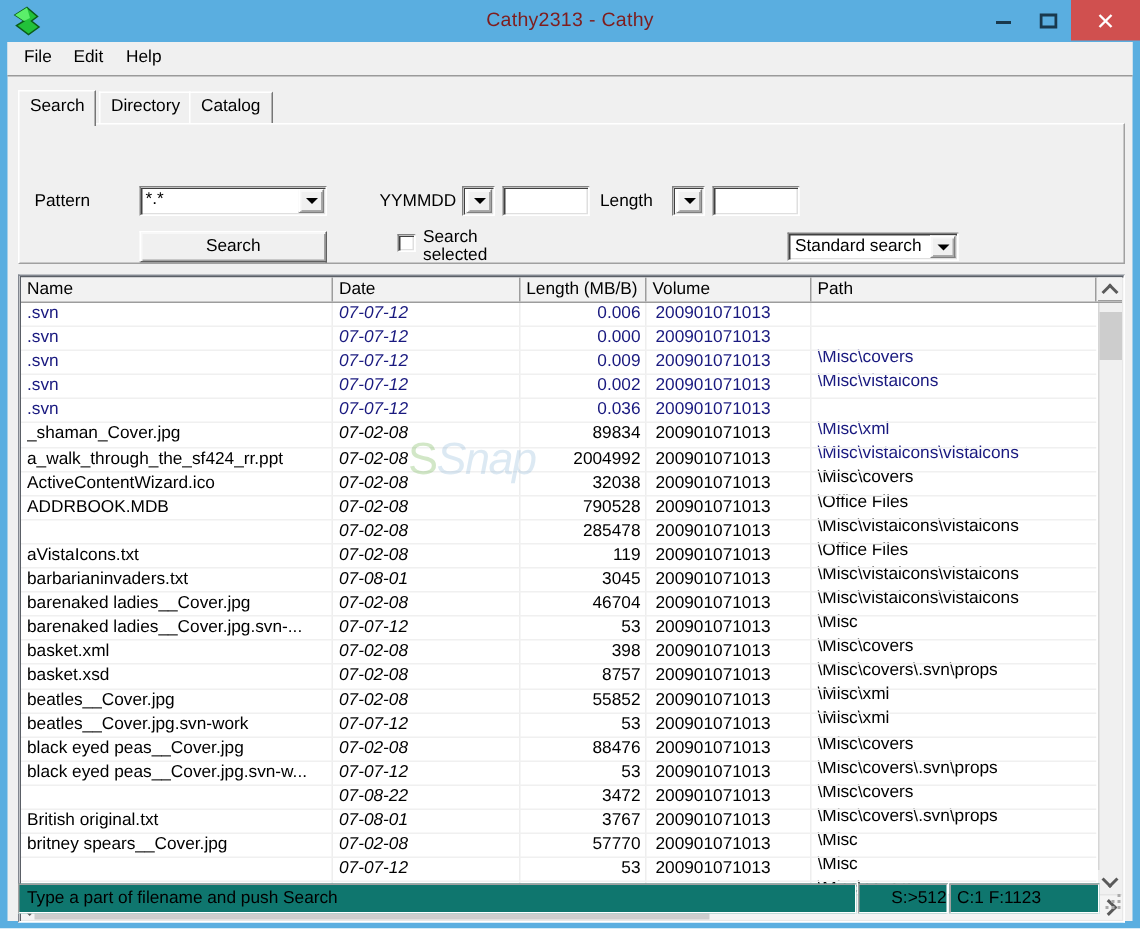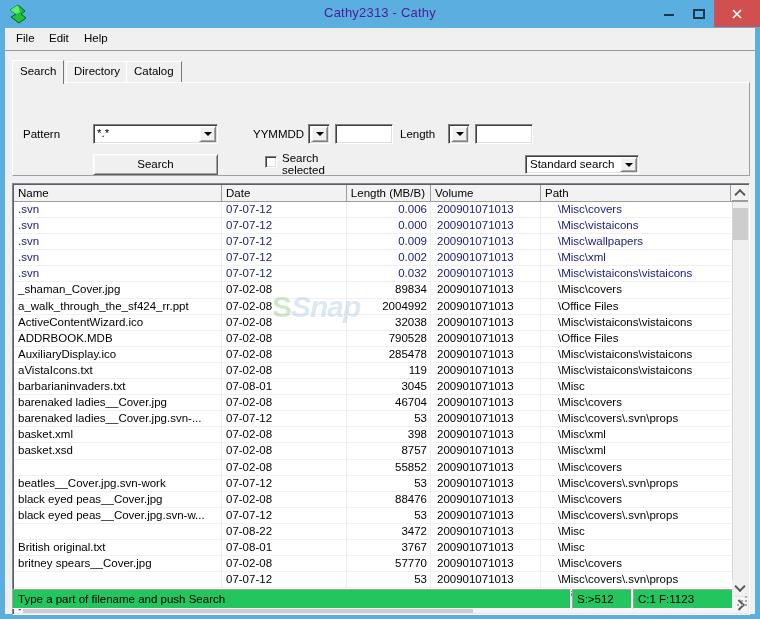--- a/index.html
+++ b/index.html
@@ -32,21 +32,21 @@
     position: absolute;
     left: 8px; top: 4px;
     width: 20px; height: 20px;
   }
   #title-text {
     position: absolute;
     left: 0; top: 5px;
     width: 760px;
     text-align: center;
     font-size: 13px;
-    color: #4c1d95;
+    color: #7f1d1d;
     letter-spacing: .2px;
   }
   .winbtn {
     position: absolute;
     top: 0;
     height: 27px;
     width: 30px;
     cursor: default;
   }
   .winbtn svg { position: absolute; left: 50%; top: 50%; transform: translate(-50%,-50%); }
@@ -290,24 +290,24 @@
   .cell {
     position: absolute;
     top: 1px;
     font-size: 11.5px;
     color: #000;
     overflow: hidden;
     white-space: nowrap;
   }
   .row.blue .cell { color: #19197f; }
   .c-name  { left: 4px;  width: 196px; }
-  .c-date  { left: 212px; width: 80px; }
+  .c-date  { left: 212px; width: 80px; font-style: italic; }
   .c-len   { left: 335px; width: 78px; text-align: right; }
   .c-vol   { left: 423px; width: 100px; }
-  .c-path  { left: 544px; width: 190px; }
+  .c-path  { left: 531px; width: 190px; margin-top: 29px; }
 
   .vline {
     position: absolute;
     top: 18px;
     width: 1px;
     height: 396px;
     background: #eeeeee;
   }
   #vl1 { left: 208px; }
   #vl2 { left: 333px; }
@@ -375,46 +375,46 @@
   
   #statusbar {
     position: absolute;
     left: 7px; bottom: 5px;
     width: 738px; height: 20px;
   }
   .status-panel {
     position: absolute;
     top: 0; height: 20px;
     box-sizing: border-box;
-    background: #22c55e;
+    background: #0f766e;
     border: 1px solid;
     border-color: #a0a0a0 #ffffff #ffffff #a0a0a0;
     font-size: 11.5px;
     color: #000;
     line-height: 18px;
   }
   #status-main { left: 0; width: 559px; padding-left: 5px; }
-  #status-s    { left: 560px; width: 60px; padding-left: 4px; }
+  #status-s    { left: 560px; width: 60px; padding-left: 4px; text-align: right; }
   #status-c    { left: 621px; width: 100px; padding-left: 4px; }
   #grip {
     position: absolute;
     right: 0; top: 0;
     width: 16px; height: 20px;
   }
 
   
   #watermark {
     position: absolute;
     left: 272px; top: 290px;
     width: 230px; height: 52px;
     pointer-events: none;
     opacity: .30;
     font-family: "Liberation Sans", sans-serif;
     font-style: italic;
-    font-weight: bold;
+    font-weight: normal;
     font-size: 30px;
     color: #8fb8d8;
     letter-spacing: -1px;
     z-index: 9;
   }
   #watermark .wm-g { color: #6cb24a; font-style: normal; }
 </style>
 </head>
 <body>
 
@@ -546,33 +546,32 @@
             <div class="cell c-date">07-07-12</div>
             <div class="cell c-len">0.000</div>
             <div class="cell c-vol">200901071013</div>
             <div class="cell c-path">\Misc\vistaicons</div>
           </div>
           <div class="row blue">
             <div class="cell c-name">.svn</div>
             <div class="cell c-date">07-07-12</div>
             <div class="cell c-len">0.009</div>
             <div class="cell c-vol">200901071013</div>
-            <div class="cell c-path">\Misc\wallpapers</div>
           </div>
           <div class="row blue">
             <div class="cell c-name">.svn</div>
             <div class="cell c-date">07-07-12</div>
             <div class="cell c-len">0.002</div>
             <div class="cell c-vol">200901071013</div>
             <div class="cell c-path">\Misc\xml</div>
           </div>
           <div class="row blue">
             <div class="cell c-name">.svn</div>
             <div class="cell c-date">07-07-12</div>
-            <div class="cell c-len">0.032</div>
+            <div class="cell c-len">0.036</div>
             <div class="cell c-vol">200901071013</div>
             <div class="cell c-path">\Misc\vistaicons\vistaicons</div>
           </div>
           <div class="row">
             <div class="cell c-name">_shaman_Cover.jpg</div>
             <div class="cell c-date">07-02-08</div>
             <div class="cell c-len">89834</div>
             <div class="cell c-vol">200901071013</div>
             <div class="cell c-path">\Misc\covers</div>
           </div>
@@ -591,21 +590,20 @@
             <div class="cell c-path">\Misc\vistaicons\vistaicons</div>
           </div>
           <div class="row">
             <div class="cell c-name">ADDRBOOK.MDB</div>
             <div class="cell c-date">07-02-08</div>
             <div class="cell c-len">790528</div>
             <div class="cell c-vol">200901071013</div>
             <div class="cell c-path">\Office Files</div>
           </div>
           <div class="row">
-            <div class="cell c-name">AuxiliaryDisplay.ico</div>
             <div class="cell c-date">07-02-08</div>
             <div class="cell c-len">285478</div>
             <div class="cell c-vol">200901071013</div>
             <div class="cell c-path">\Misc\vistaicons\vistaicons</div>
           </div>
           <div class="row">
             <div class="cell c-name">aVistaIcons.txt</div>
             <div class="cell c-date">07-02-08</div>
             <div class="cell c-len">119</div>
             <div class="cell c-vol">200901071013</div>
@@ -640,20 +638,21 @@
             <div class="cell c-path">\Misc\xml</div>
           </div>
           <div class="row">
             <div class="cell c-name">basket.xsd</div>
             <div class="cell c-date">07-02-08</div>
             <div class="cell c-len">8757</div>
             <div class="cell c-vol">200901071013</div>
             <div class="cell c-path">\Misc\xml</div>
           </div>
           <div class="row">
+            <div class="cell c-name">beatles__Cover.jpg</div>
             <div class="cell c-date">07-02-08</div>
             <div class="cell c-len">55852</div>
             <div class="cell c-vol">200901071013</div>
             <div class="cell c-path">\Misc\covers</div>
           </div>
           <div class="row">
             <div class="cell c-name">beatles__Cover.jpg.svn-work</div>
             <div class="cell c-date">07-07-12</div>
             <div class="cell c-len">53</div>
             <div class="cell c-vol">200901071013</div>

